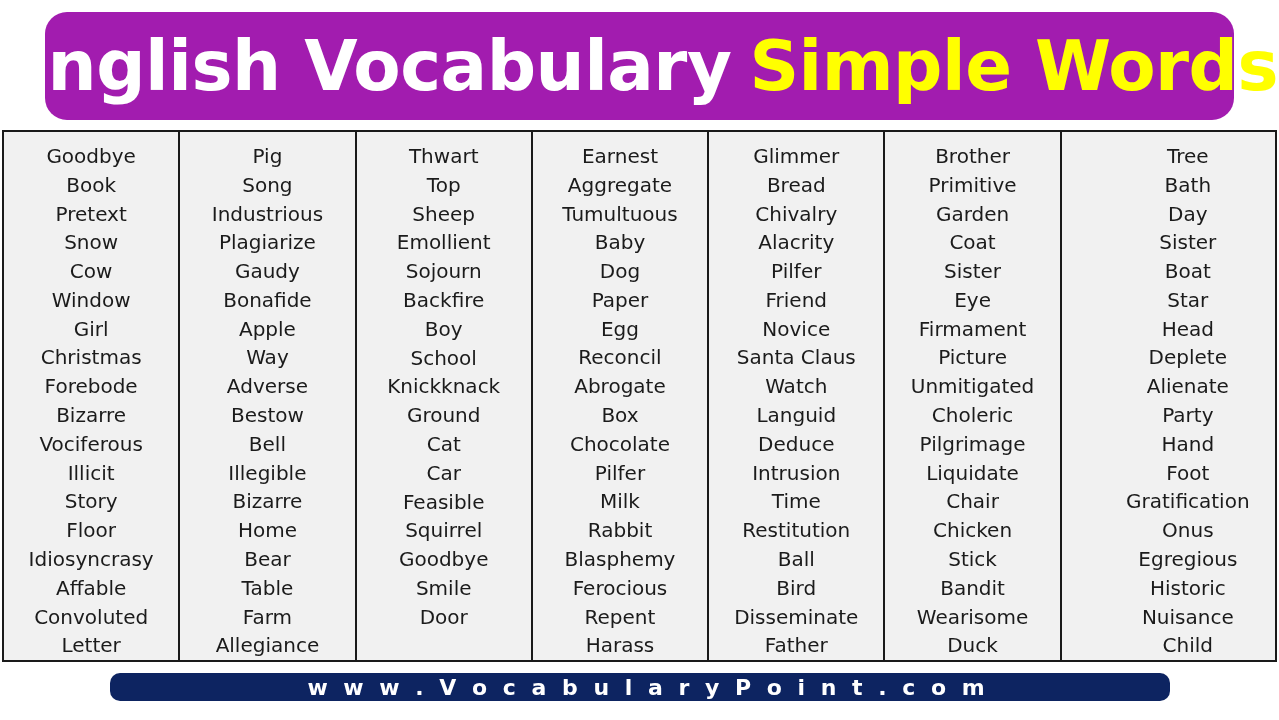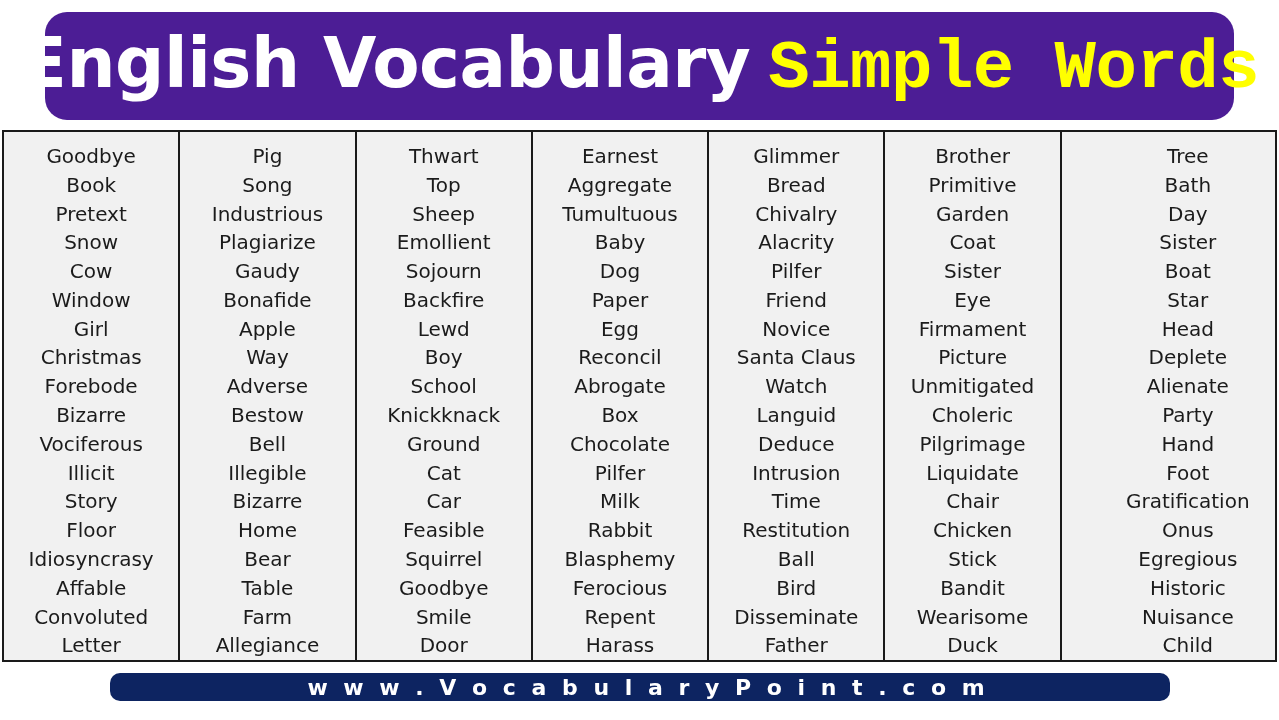--- a/index.html
+++ b/index.html
@@ -15,21 +15,21 @@
     position: relative;
   }
 
   
   #header-banner {
     position: absolute;
     left: 45px;
     top: 12px;
     width: 1189px;
     height: 108px;
-    background: #4c1d95;
+    background: #a21caf;
     border-radius: 22px;
     display: flex;
     align-items: center;
     justify-content: center;
     box-sizing: border-box;
   }
   #header-title {
     font-family: "DejaVu Sans", sans-serif;
     font-size: 69px;
     font-weight: bold;
@@ -38,21 +38,20 @@
     line-height: 1;
     display: flex;
     align-items: baseline;
     gap: 18px;
   }
   .title-white {
     color: #ffffff;
   }
   .title-yellow {
     color: #ffff00;
-    font-family: Liberation Mono, monospace;
   }
 
   
   #words-table {
     position: absolute;
     left: 2px;
     top: 130px;
     width: 1275px;
     height: 532px;
     display: flex;
@@ -161,21 +160,20 @@
       <div class="word-cell">Farm</div>
       <div class="word-cell">Allegiance</div>
     </div>
     <div class="word-column">
       <div class="word-cell">Thwart</div>
       <div class="word-cell">Top</div>
       <div class="word-cell">Sheep</div>
       <div class="word-cell">Emollient</div>
       <div class="word-cell">Sojourn</div>
       <div class="word-cell">Backfire</div>
-      <div class="word-cell">Lewd</div>
       <div class="word-cell">Boy</div>
       <div class="word-cell">School</div>
       <div class="word-cell">Knickknack</div>
       <div class="word-cell">Ground</div>
       <div class="word-cell">Cat</div>
       <div class="word-cell">Car</div>
       <div class="word-cell">Feasible</div>
       <div class="word-cell">Squirrel</div>
       <div class="word-cell">Goodbye</div>
       <div class="word-cell">Smile</div>

